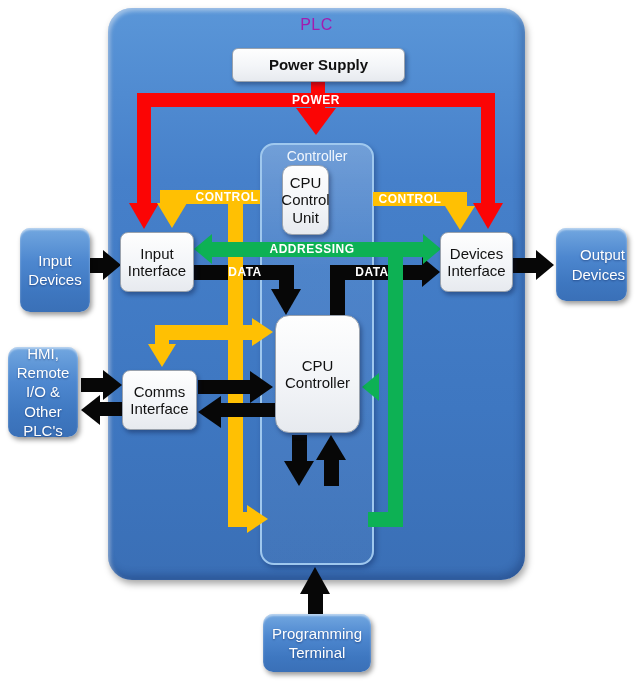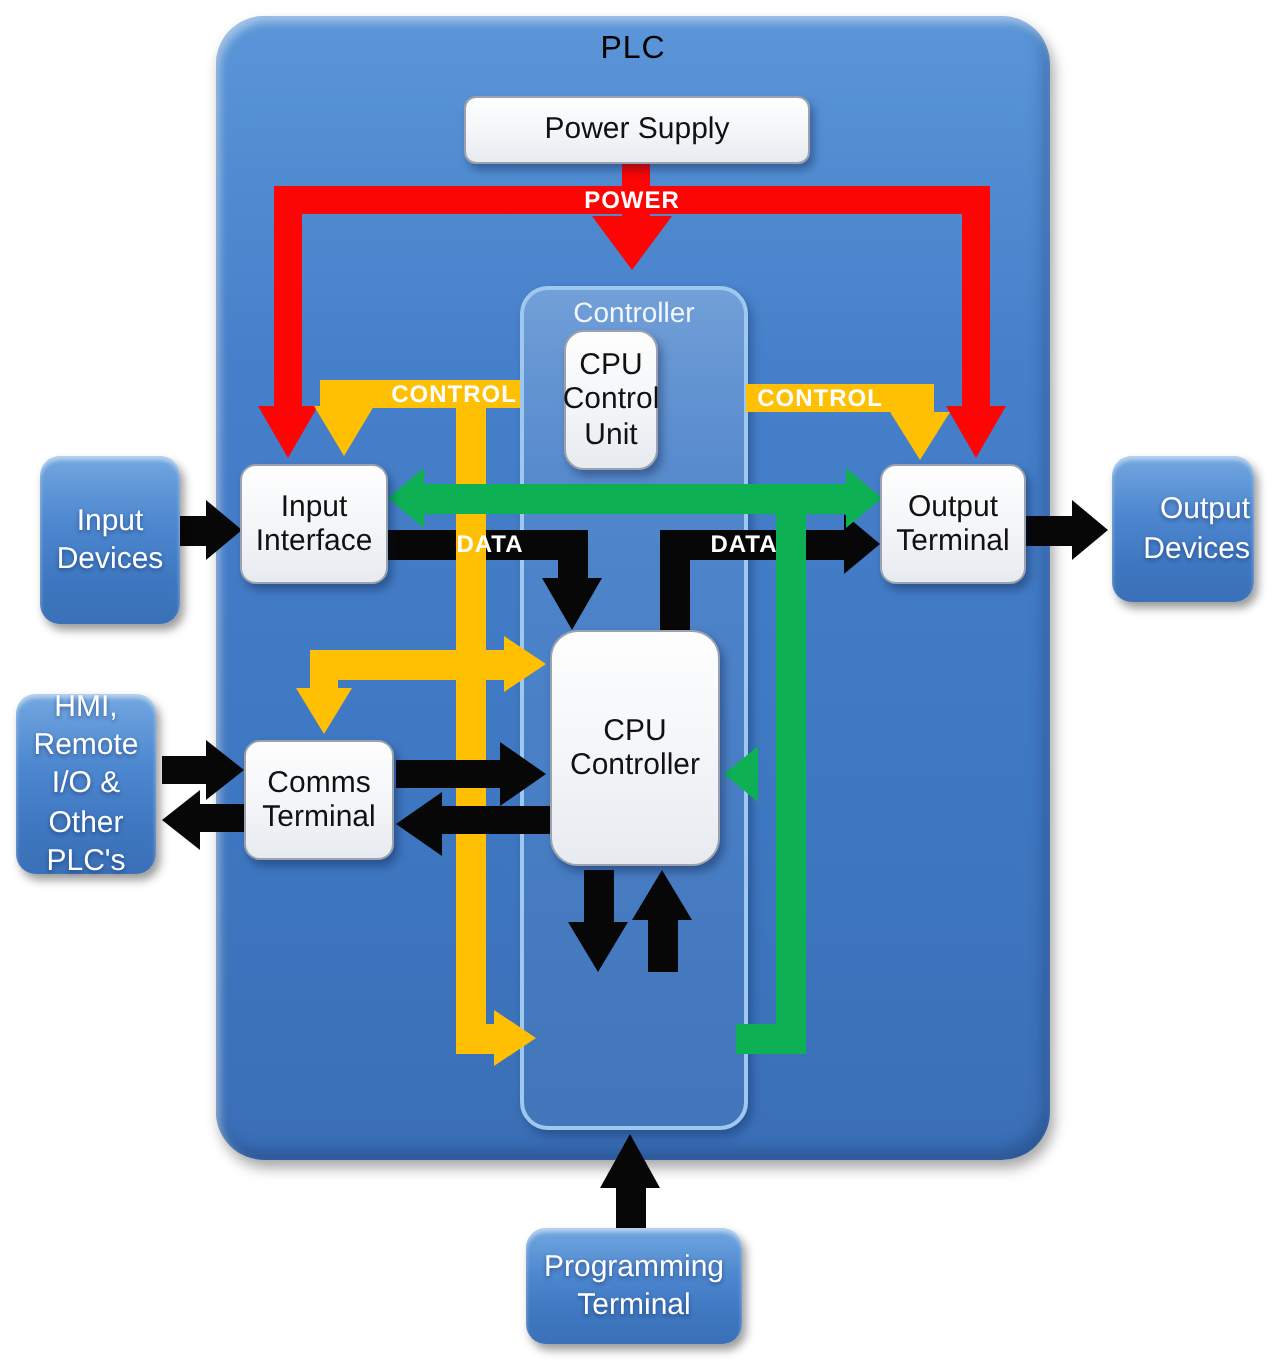--- a/index.html
+++ b/index.html
@@ -7,21 +7,21 @@
     position:relative;width:636px;height:682px;background:#ffffff;overflow:hidden;
     font-family:"Liberation Sans", sans-serif;
   }
   .abs{position:absolute;}
   
   .plc{
     left:108px;top:8px;width:417px;height:572px;border-radius:24px;z-index:0;
     background:linear-gradient(180deg,#5a96d8 0%,#4680ca 30%,#3e77c1 70%,#3a6fb6 100%);
     box-shadow:inset 2px 3px 4px rgba(255,255,255,.45), inset -3px -5px 8px rgba(10,30,80,.30), 2px 4px 7px rgba(0,0,0,.35);
   }
-  .plc-title{left:108px;top:16px;width:417px;text-align:center;color:#000000;font-size:16px;letter-spacing:.5px;z-index:1;}
+  .plc-title{left:108px;top:16px;width:417px;text-align:center;color:#a21caf;font-size:16px;letter-spacing:.5px;z-index:1;}
   
   .panel{
     left:260px;top:143px;width:114px;height:422px;border-radius:14px;
     border:2px solid #9fc8ee;
     background:linear-gradient(180deg,rgba(255,255,255,.22),rgba(255,255,255,.06) 30%,rgba(255,255,255,.04));
     box-shadow:2px 3px 5px rgba(10,30,80,.35);box-sizing:border-box;z-index:0;
   }
   .panel-title{left:260px;top:148px;width:114px;text-align:center;color:#f2f7fd;font-size:14px;z-index:1;}
   
   .wbox{
@@ -118,28 +118,29 @@
   <div class="tri" style="left:284px;top:461px;border-left:15px solid transparent;border-right:15px solid transparent;border-top:25px solid #070707;z-index:2;"></div>
   <div class="tri" style="left:316px;top:435px;border-left:15px solid transparent;border-right:15px solid transparent;border-bottom:25px solid #070707;z-index:2;"></div>
   <div class="bar blk" style="left:324px;top:458px;width:15px;height:28px;z-index:2;"></div>
 
   <div class="tri" style="left:300px;top:567px;border-left:15px solid transparent;border-right:15px solid transparent;border-bottom:27px solid #070707;z-index:2;"></div>
   <div class="bar blk" style="left:308px;top:592px;width:15px;height:24px;z-index:2;"></div>
 
   <div class="buslabel" style="left:276px;top:93px;width:80px;">POWER</div>
   <div class="buslabel" style="left:177px;top:190px;width:100px;">CONTROL</div>
   <div class="buslabel" style="left:360px;top:192px;width:100px;">CONTROL</div>
+  <div class="buslabel" style="left:242px;top:242px;width:140px;">ADDRESSING</div>
   <div class="buslabel" style="left:205px;top:265px;width:80px;">DATA</div>
   <div class="buslabel" style="left:332px;top:265px;width:80px;">DATA</div>
 
-  <div class="abs wbox" style="left:232px;top:48px;width:173px;height:34px;border-radius:6px;">Power Supply</div>
+  <div class="abs wbox" style="left:232px;top:48px;width:173px;height:34px;border-radius:6px;font-weight:bold;">Power Supply</div>
   <div class="abs wbox" style="left:282px;top:165px;width:47px;height:70px;border-radius:10px;">CPU Control Unit</div>
   <div class="abs wbox" style="left:120px;top:232px;width:74px;height:60px;">Input Interface</div>
-  <div class="abs wbox" style="left:440px;top:232px;width:73px;height:60px;">Output Terminal</div>
+  <div class="abs wbox" style="left:440px;top:232px;width:73px;height:60px;">Devices Interface</div>
   <div class="abs wbox" style="left:275px;top:315px;width:85px;height:118px;border-radius:14px;">CPU Controller</div>
-  <div class="abs wbox" style="left:122px;top:370px;width:75px;height:60px;">Comms Terminal</div>
+  <div class="abs wbox" style="left:122px;top:370px;width:75px;height:60px;">Comms Interface</div>
 
   <div class="abs bbox" style="left:20px;top:228px;width:70px;height:84px;">Input Devices</div>
   <div class="abs bbox" style="left:556px;top:228px;width:71px;height:73px;text-align:right;">Output Devices</div>
   <div class="abs bbox" style="left:8px;top:347px;width:70px;height:90px;">HMI, Remote I/O &amp; Other PLC's</div>
   <div class="abs bbox" style="left:263px;top:614px;width:108px;height:58px;">Programming Terminal</div>
 
 </div>
 
 </body></html>

